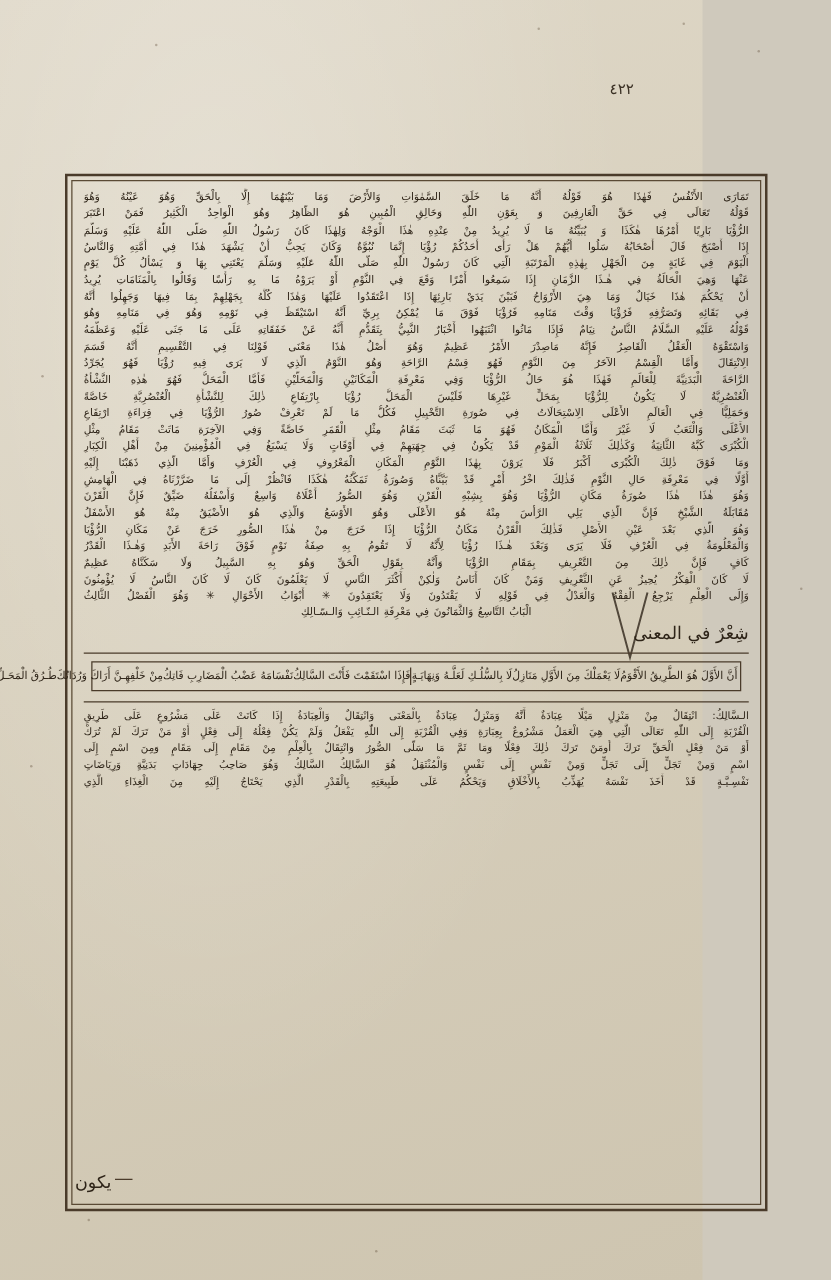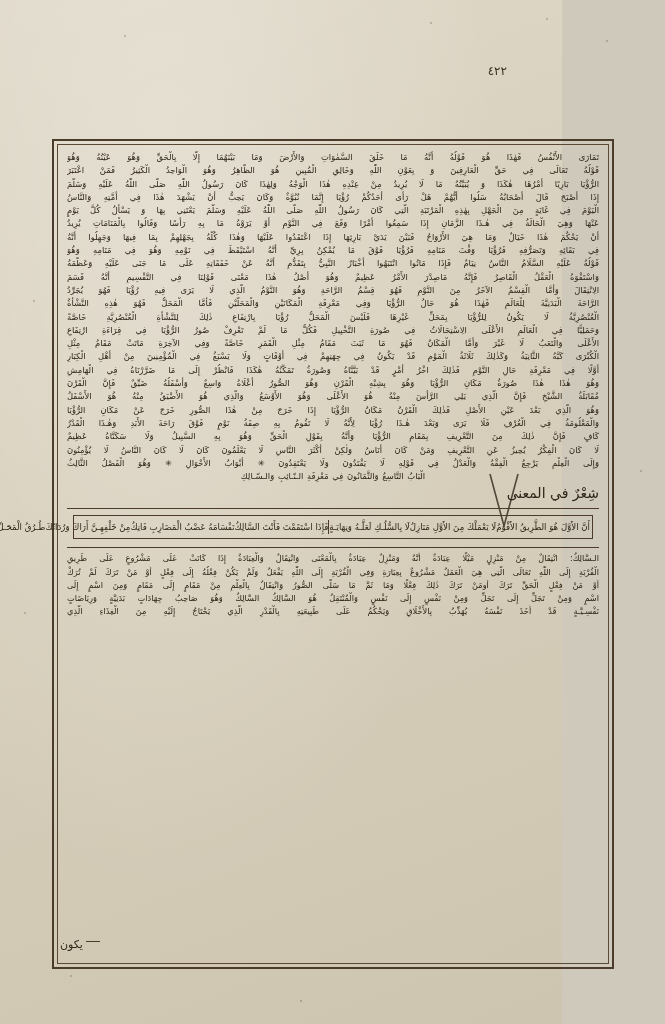--- a/index.html
+++ b/index.html
@@ -135,21 +135,21 @@
     display: block;
     white-space: nowrap;
     overflow: hidden;
   }
 
   .catchword {
     position: absolute;
     left: 60px;
     top: 938px;
     direction: rtl;
-    font-size: 11px;
+    font-size: 14px;
     color: #2e2418;
   }
   .catchword .tick {
     display: inline-block;
     width: 14px;
     border-top: 1px solid #4a3b2a;
     vertical-align: 6px;
     margin-left: 3px;
   }
 
@@ -201,20 +201,21 @@
         <span class="ln">أَنْ يَحْكُمَ هٰذَا خَيَالٌ وَمَا هِيَ الأَرْوَاحُ فَبَيْنَ يَدَيْ بَارِئِهَا إِذَا اعْتَقَدُوا عَلَيْهَا وَهٰذَا كُلُّهُ بِجَهْلِهِمْ بِمَا فِيهَا وَجَهِلُوا أَنَّهُ</span>
         <span class="ln">فِي بَقَائِهِ وَتَصَرُّفِهِ فَرُؤْيَا وَقْتَ مَنَامِهِ فَرُؤْيَا فَوْقَ مَا يُمْكِنُ بِرِيِّ أَنَّهُ اسْتَيْقَظَ فِي نَوْمِهِ وَهُوَ فِي مَنَامِهِ وَهُوَ</span>
         <span class="ln">قَوْلُهُ عَلَيْهِ السَّلَامُ النَّاسُ نِيَامٌ فَإِذَا مَاتُوا انْتَبَهُوا أَخْبَارٌ النَّبِيُّ بِتَقَدُّمِ أَنَّهُ عَنْ خَفَقَاتِهِ عَلَى مَا جَنَى عَلَيْهِ وَعَظَّمَهُ</span>
         <span class="ln">وَاسْتَقْوَهُ الْعَقْلُ الْقَاصِرُ فَإِنَّهُ مَاصِدْرَ الأَمْرُ عَظِيمٌ وَهُوَ أَصْلُ هٰذَا مَعْنَى قَوْلِنَا فِي التَّقْسِيمِ أَنَّهُ قَسَمَ</span>
         <span class="ln">الِانْتِقَالَ وَأَمَّا الْقِسْمُ الآخَرُ مِنَ النَّوْمِ فَهُوَ قِسْمُ الرَّاحَةِ وَهُوَ النَّوْمُ الَّذِي لَا يَرَى فِيهِ رُؤْيَا فَهُوَ يُجَرِّدُ</span>
         <span class="ln">الرَّاحَةَ الْبَدَنِيَّةَ لِلْعَالَمِ فَهٰذَا هُوَ حَالُ الرُّؤْيَا وَفِي مَعْرِفَةِ الْمَكَانَيْنِ وَالْمَحَلَّيْنِ فَأَمَّا الْمَحَلُّ فَهُوَ هٰذِهِ النَّشْأَةُ</span>
         <span class="ln">الْعُنْصُرِيَّةُ لَا يَكُونُ لِلرُّؤْيَا بِمَحَلٍّ غَيْرِهَا فَلَيْسَ الْمَحَلُّ رُؤْيَا بِارْتِفَاعِ ذٰلِكَ لِلنَّشْأَةِ الْعُنْصُرِيَّةِ خَاصَّةً</span>
         <span class="ln">وَحَمَلِيًّا فِي الْعَالَمِ الأَعْلَى الِاسْتِحَالَاتُ فِي صُورَةِ التَّخْيِيلِ فَكُلُّ مَا لَمْ تَعْرِفْ صُورُ الرُّؤْيَا فِي قِرَاءَةِ ارْتِفَاعِ</span>
         <span class="ln">الأَعْلَى وَالْتَعَبُ لَا غَيْرَ وَأَمَّا الْمَكَانُ فَهُوَ مَا ثَبَتَ مَقَامُ مِثْلِ الْقَمَرِ خَاصَّةً وَفِي الآخِرَةِ مَاتَتْ مَقَامُ مِثْلِ</span>
         <span class="ln">الْكُبْرَى كَبَّهُ الثَّانِيَةُ وَكَذٰلِكَ ثَلَاثَةُ الْمَوْمِ قَدْ يَكُونُ فِي جِهَتِهِمْ فِي أَوْقَاتٍ وَلَا يَسْبَغُ فِي الْمُؤْمِنِينَ مِنْ أَهْلِ الْكِبَارِ</span>
+        <span class="ln">وَمَا فَوْقَ ذٰلِكَ الْكُبْرَى أَكْبَرُ فَلَا يَرَوْنَ بِهٰذَا النَّوْمِ الْمَكَانِ الْمَعْرُوفِ فِي الْعُرْفِ وَأَمَّا الَّذِي ذَهَبْنَا إِلَيْهِ</span>
         <span class="ln">أَوَّلًا فِي مَعْرِفَةِ حَالِ النَّوْمِ فَذٰلِكَ اخْرُ أَمْرٍ قَدْ بَيَّنَّاهُ وَصُورَةُ تَمَكَّنُهُ هٰكَذَا فَانْظُرْ إِلَى مَا ضَرَّرْنَاهُ فِي الْهَامِشِ</span>
         <span class="ln">وَهُوَ هٰذَا هٰذَا صُورَةُ مَكَانِ الرُّؤْيَا وَهُوَ بِشِبْهِ الْقَرْنِ وَهُوَ الصُّورُ أَعْلَاهُ وَاسِعٌ وَأَسْفَلُهُ ضَيِّقٌ فَإِنَّ الْقَرْنَ</span>
         <span class="ln">مُقَابَلَةُ الشَّيْخِ فَإِنَّ الَّذِي يَلِي الرَّأْسَ مِنْهُ هُوَ الأَعْلَى وَهُوَ الأَوْسَعُ وَالَّذِي هُوَ الأَضْيَقُ مِنْهُ هُوَ الأَسْفَلُ</span>
         <span class="ln">وَهُوَ الَّذِي بَعْدَ عَيْنِ الأَصْلِ فَذٰلِكَ الْقَرْنُ مَكَانُ الرُّؤْيَا إِذَا خَرَجَ مِنْ هٰذَا الصُّورِ خَرَجَ عَنْ مَكَانِ الرُّؤْيَا</span>
         <span class="ln">وَالْمَعْلُومَةُ فِي الْعُرْفِ فَلَا يَرَى وَبَعْدَ هٰـذَا رُؤْيَا لِأَنَّهُ لَا تَقُومُ بِهِ صِفَةُ نَوْمٍ فَوْقَ رَاحَةَ الأَبَدِ وَهٰـذَا الْقَدْرُ</span>
         <span class="ln">كَافٍ فَإِنَّ ذٰلِكَ مِنَ التَّعْرِيفِ بِمَقَامِ الرُّؤْيَا وَأَنَّهُ بِقَوْلِ الْحَقِّ وَهُوَ بِهِ السَّبِيلُ وَلَا سَكَنَّاهُ عَظِيمٌ</span>
         <span class="ln">لَا كَانَ الْفِكْرُ يُحِيزُ عَنِ التَّعْرِيفِ وَمَنْ كَانَ أَنَاسُ وَلٰكِنْ أَكْثَرَ النَّاسِ لَا يَعْلَمُونَ كَانَ لَا كَانَ النَّاسُ لَا يُؤْمِنُونَ</span>
         <span class="ln">وَإِلَى الْعِلْمِ يَرْجِعُ الْفِقْهُ وَالْعَدْلُ فِي قَوْلِهِ لَا يَقْتَدُونَ وَلَا يَعْتَقِدُونَ ✳ أَبْوَابُ الأَحْوَالِ ✳ وَهُوَ الْفَصْلُ الثَّالِثُ</span>
         <span class="ln center-line">الْبَابُ التَّاسِعُ وَالثَّمَانُونَ فِي مَعْرِفَةِ الـنّـائِبِ وَالـسّـالِكِ</span>
       </div>

